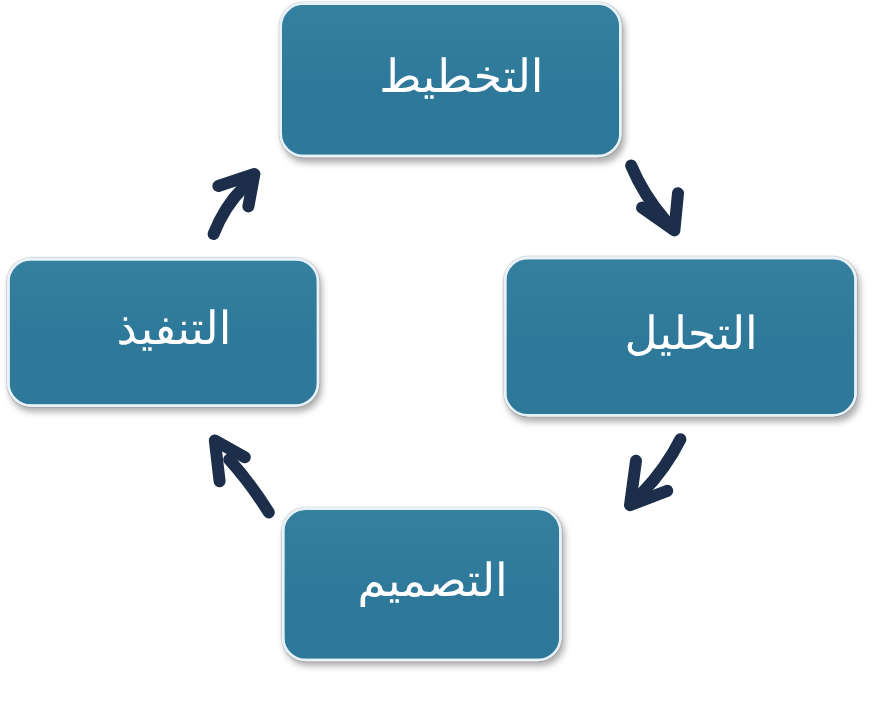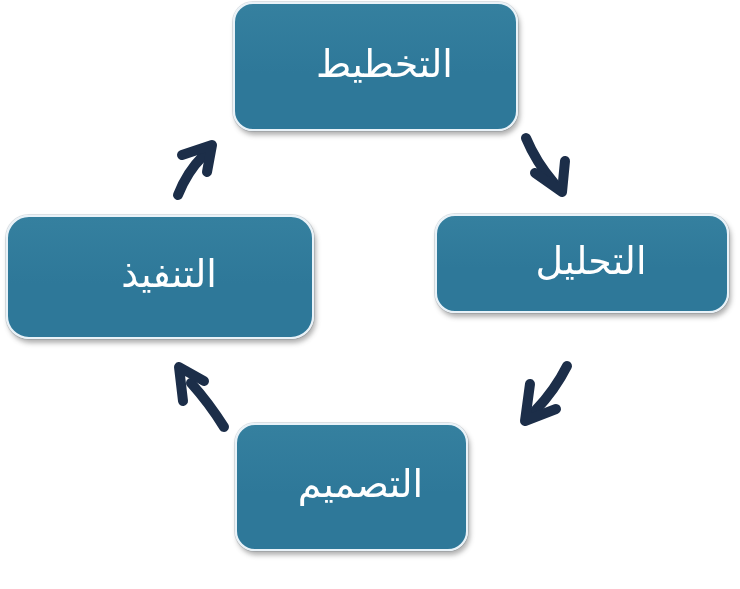--- a/index.html
+++ b/index.html
@@ -39,23 +39,23 @@
     color: var(--node-text, #ffffff);
     font-size: 38px;
     line-height: 1;
     direction: rtl;
     unicode-bidi: embed;
     text-align: center;
     padding-bottom: 6px;
     user-select: none;
   }
   .node-top    { left: 233px; top: 2px;   width: 285px; height: 129px; }
-  .node-right  { left: 435px; top: 214px; width: 294px; height: 99px; }
+  .node-right  { left: 420px; top: 214px; width: 294px; height: 133px; }
   .node-bottom { left: 235px; top: 423px; width: 233px; height: 128px; }
-  .node-left   { left: 6px;   top: 215px; width: 308px; height: 124px; border-radius: 23px; }
+  .node-left   { left: 6px;   top: 215px; width: 260px; height: 124px; }
 
   .arrow {
     position: absolute;
     color: var(--arrow, #1c2e49);
     overflow: visible;
   }
   .arrow path {
     fill: none;
     stroke: currentColor;
     stroke-width: 10;

